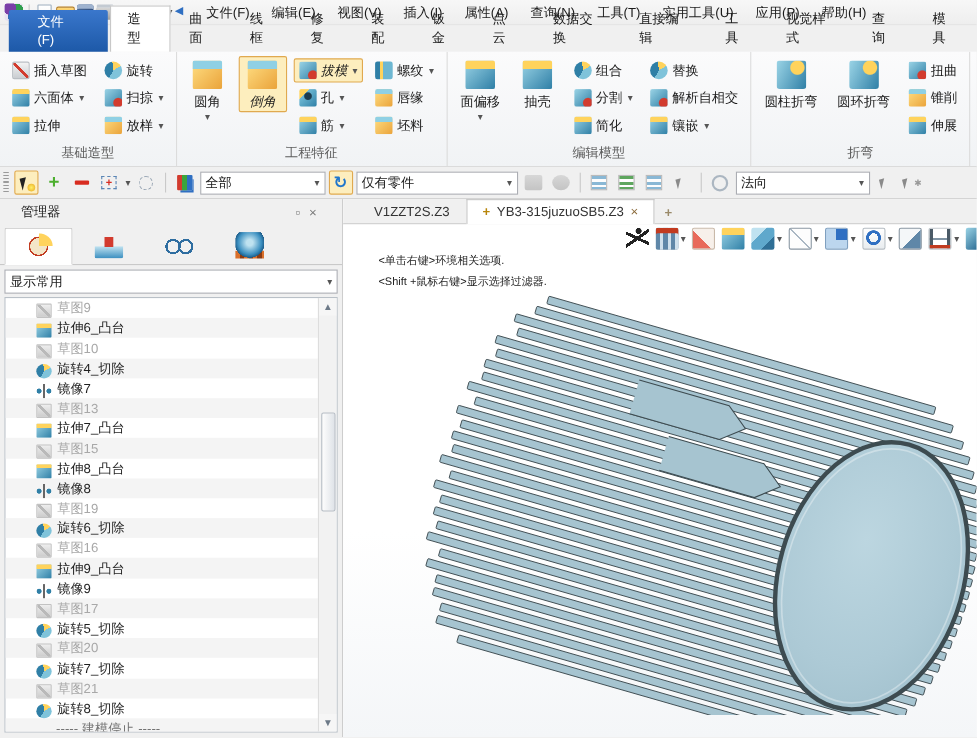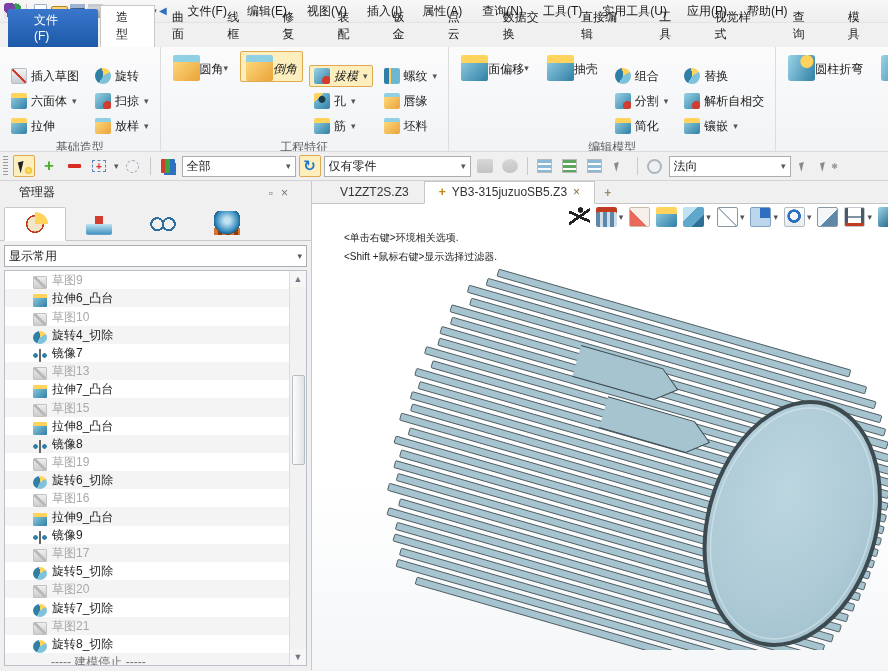--- a/index.html
+++ b/index.html
@@ -31,24 +31,24 @@
   .rtab { padding:3px 15px 4px; margin-right:2px; cursor:default; }
   .rtab.file { background:linear-gradient(#3a77cc,#1d59a8); color:#fff; border-radius:2px 2px 0 0; padding:3px 26px 4px; }
   .rtab.active { background:#fff; border:1px solid #c8c8c8; border-bottom:none; }
 
   
   #ribbon { height:105px; background:linear-gradient(#fbfbfc,#f1f3f5); border-bottom:1px solid #d9d9d9;
     display:flex; align-items:stretch; overflow:hidden; white-space:nowrap; }
   .rgroup { display:flex; flex-direction:column; border-right:1px solid #dcdcdc; padding:4px 6px 0; flex:0 0 auto; }
   .rgroup-content { display:flex; align-items:flex-start; gap:6px; flex:1; }
   .rgroup-label { text-align:center; color:#5d5d5d; font-size:12px; padding:2px 0 3px; }
-  .rcol { display:flex; flex-direction:column; justify-content:flex-start; gap:3px; padding-top:2px;margin-top:12px;}
+  .rcol { display:flex; flex-direction:column; justify-content:flex-start; gap:3px; padding-top:2px;}
   .ritem { display:flex; align-items:center; gap:4px; padding:2px 4px; border:1px solid transparent; border-radius:2px; cursor:default; height:22px;}
   .ritem.hl, .rbig.hl { background:#fdeebe; border:1px solid #e0a94f;font-style:italic; }
-  .rbig { display:flex; flex-direction:row; align-items:center; justify-content:flex-start;
+  .rbig { display:flex; flex-direction:column; align-items:center; justify-content:flex-start;
     padding:3px 5px 0; border:1px solid transparent; border-radius:2px; cursor:default; min-width:44px; }
   .rbig .lbl { margin-top:3px; } .rbig .dd { margin:0; }
   .ic { width:16px; height:16px; flex:0 0 auto; border-radius:2px; }
   .bic { width:27px; height:26px; border-radius:2px; }
   .v-cube { background: linear-gradient(180deg,#ffd35c 0 30%, rgba(0,0,0,0) 30%), linear-gradient(135deg,#9bd4e6,#2f7fa6); }
   .v-gold { background: linear-gradient(180deg,#8fd0e4 0 28%, rgba(0,0,0,0) 28%), linear-gradient(135deg,#ffdf84,#eaa33a); }
   .v-sketch { background: linear-gradient(45deg, rgba(0,0,0,0) 44%, #d23b2e 44% 56%, rgba(0,0,0,0) 56%), linear-gradient(#f3f3f3,#c9cdd1); border:1px solid #b9bec3;}
   .v-rev { background: conic-gradient(from 210deg, #2f7fa6 0 40%, #ffd35c 40% 58%, #7fc3da 58% 100%); border-radius:50%; }
   .v-red { background: radial-gradient(circle at 78% 78%, #d23b2e 0 4px, rgba(0,0,0,0) 5px), linear-gradient(135deg,#9bd4e6,#2f7fa6); }
   .v-hole { background: radial-gradient(circle at 50% 40%, #1c3b4d 0 3px, rgba(0,0,0,0) 4px), linear-gradient(135deg,#ffd35c 0 30%, #6db7d2 30%, #2f7fa6); }

